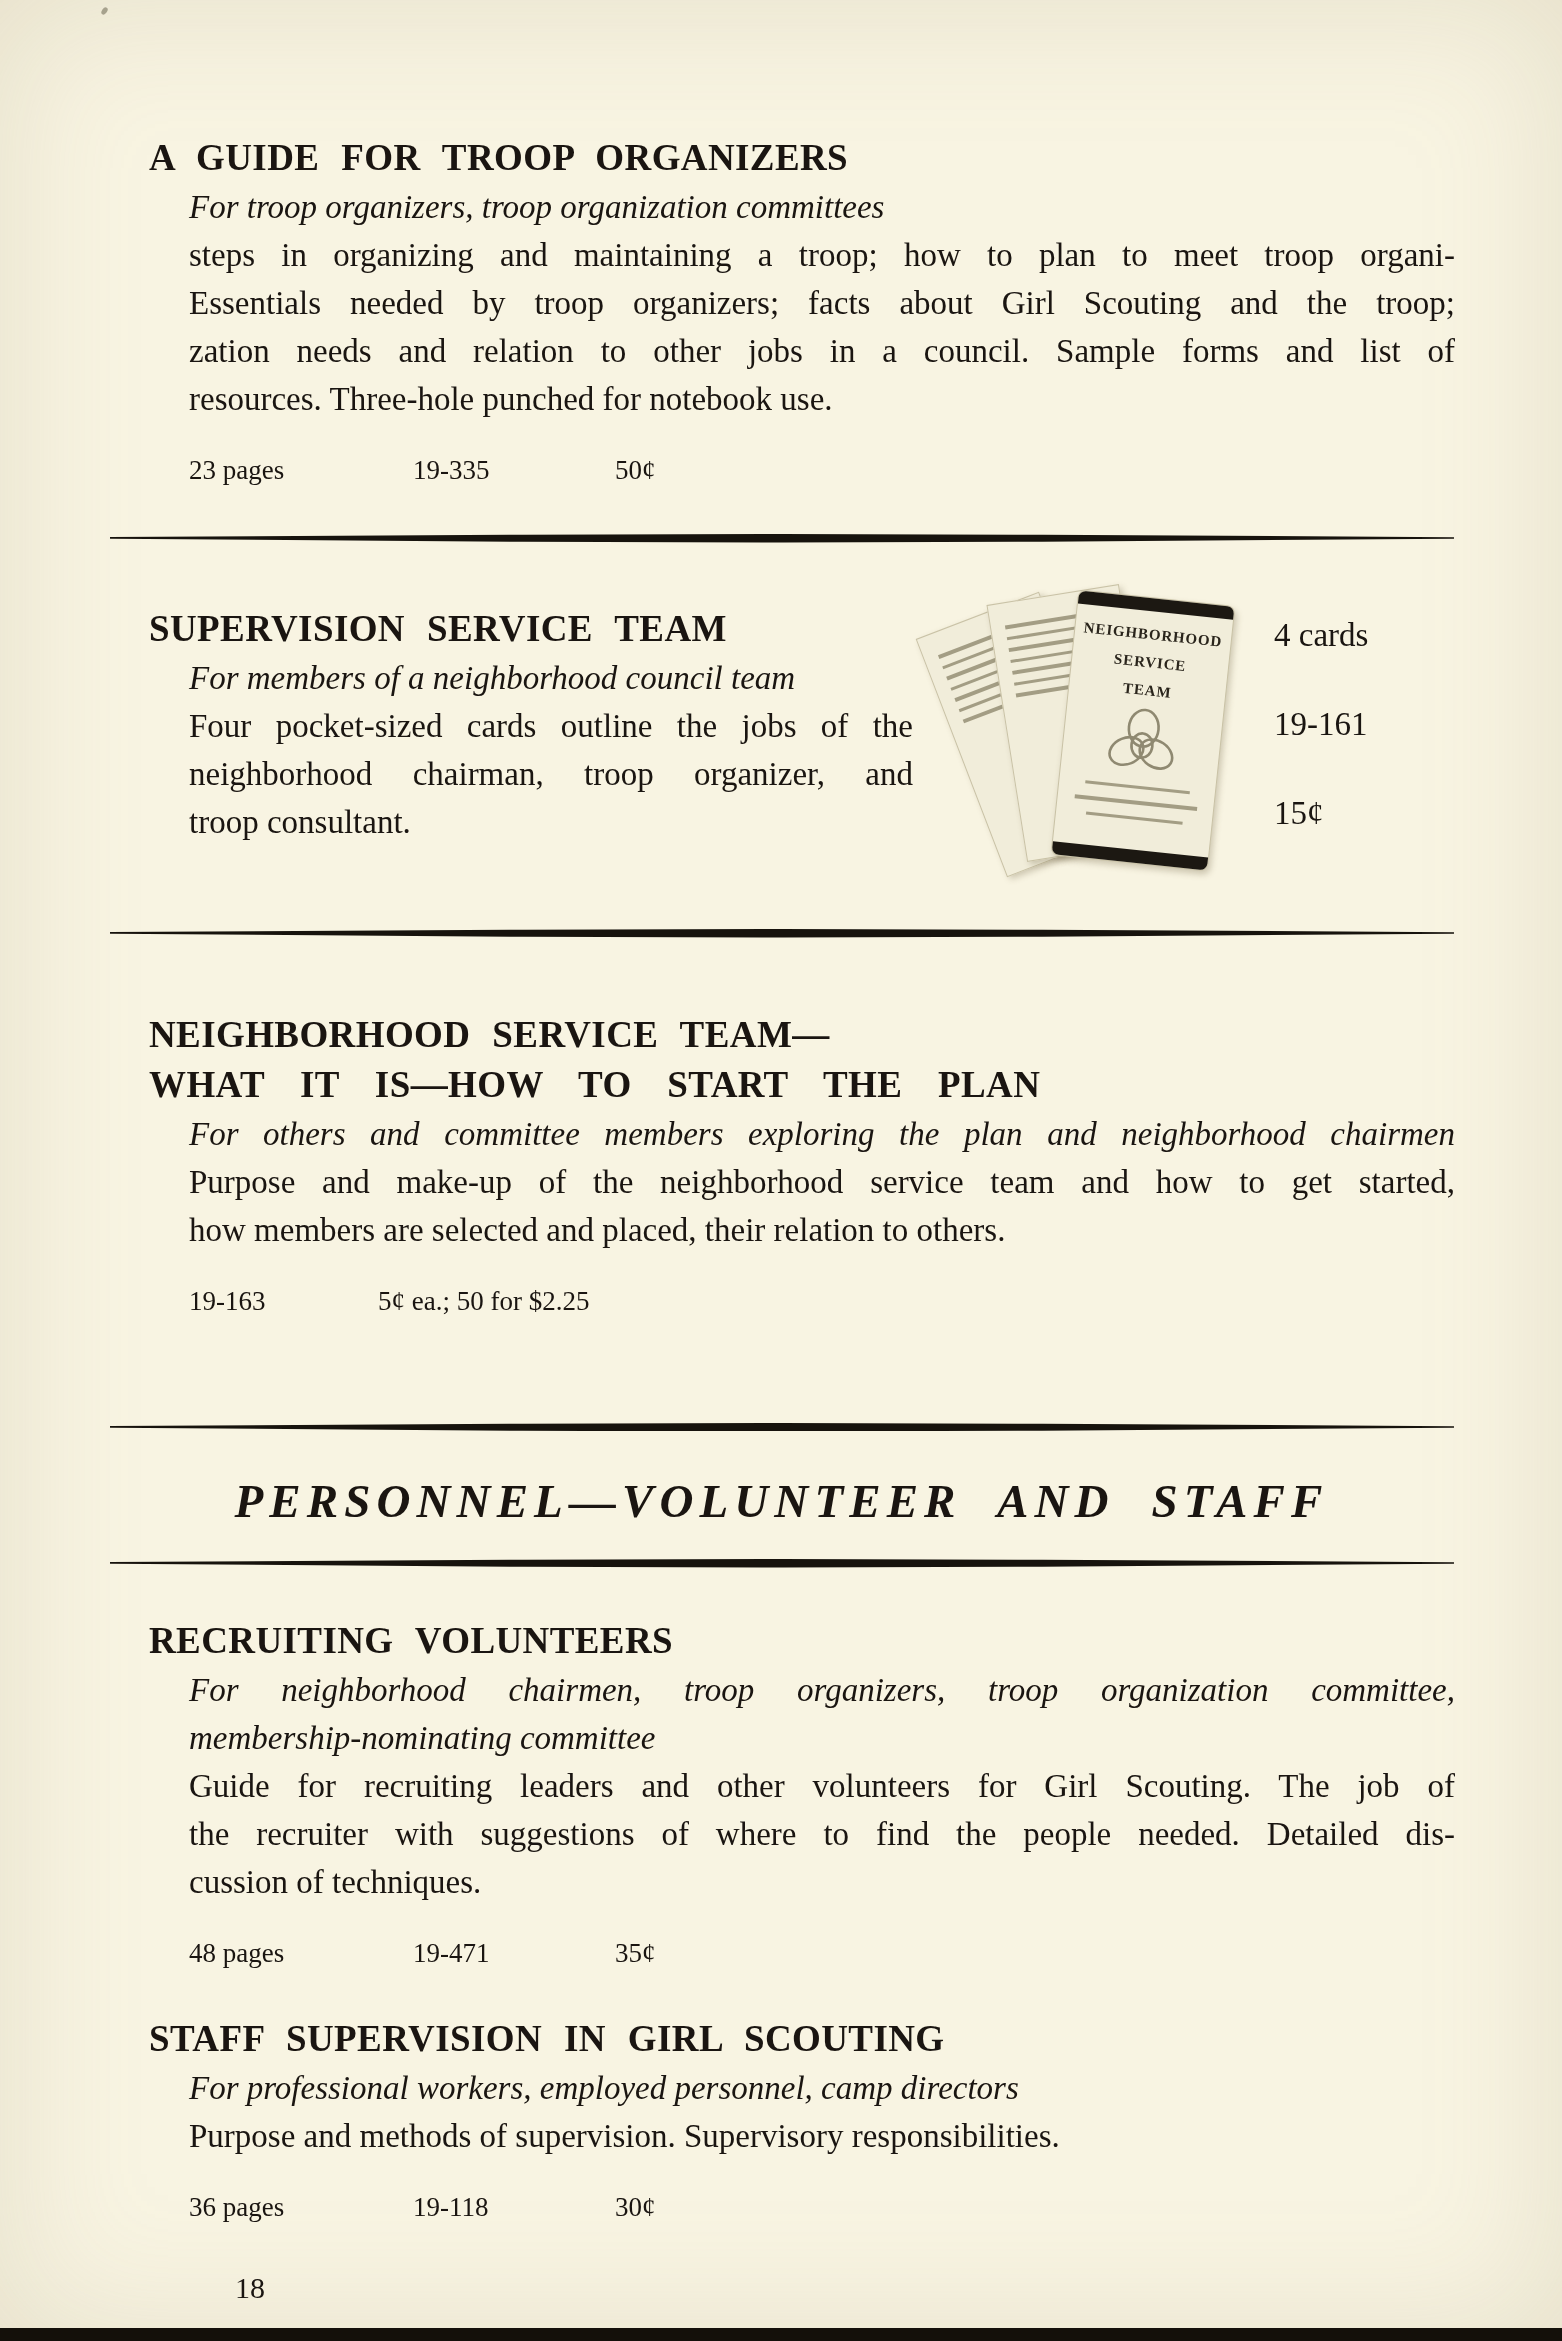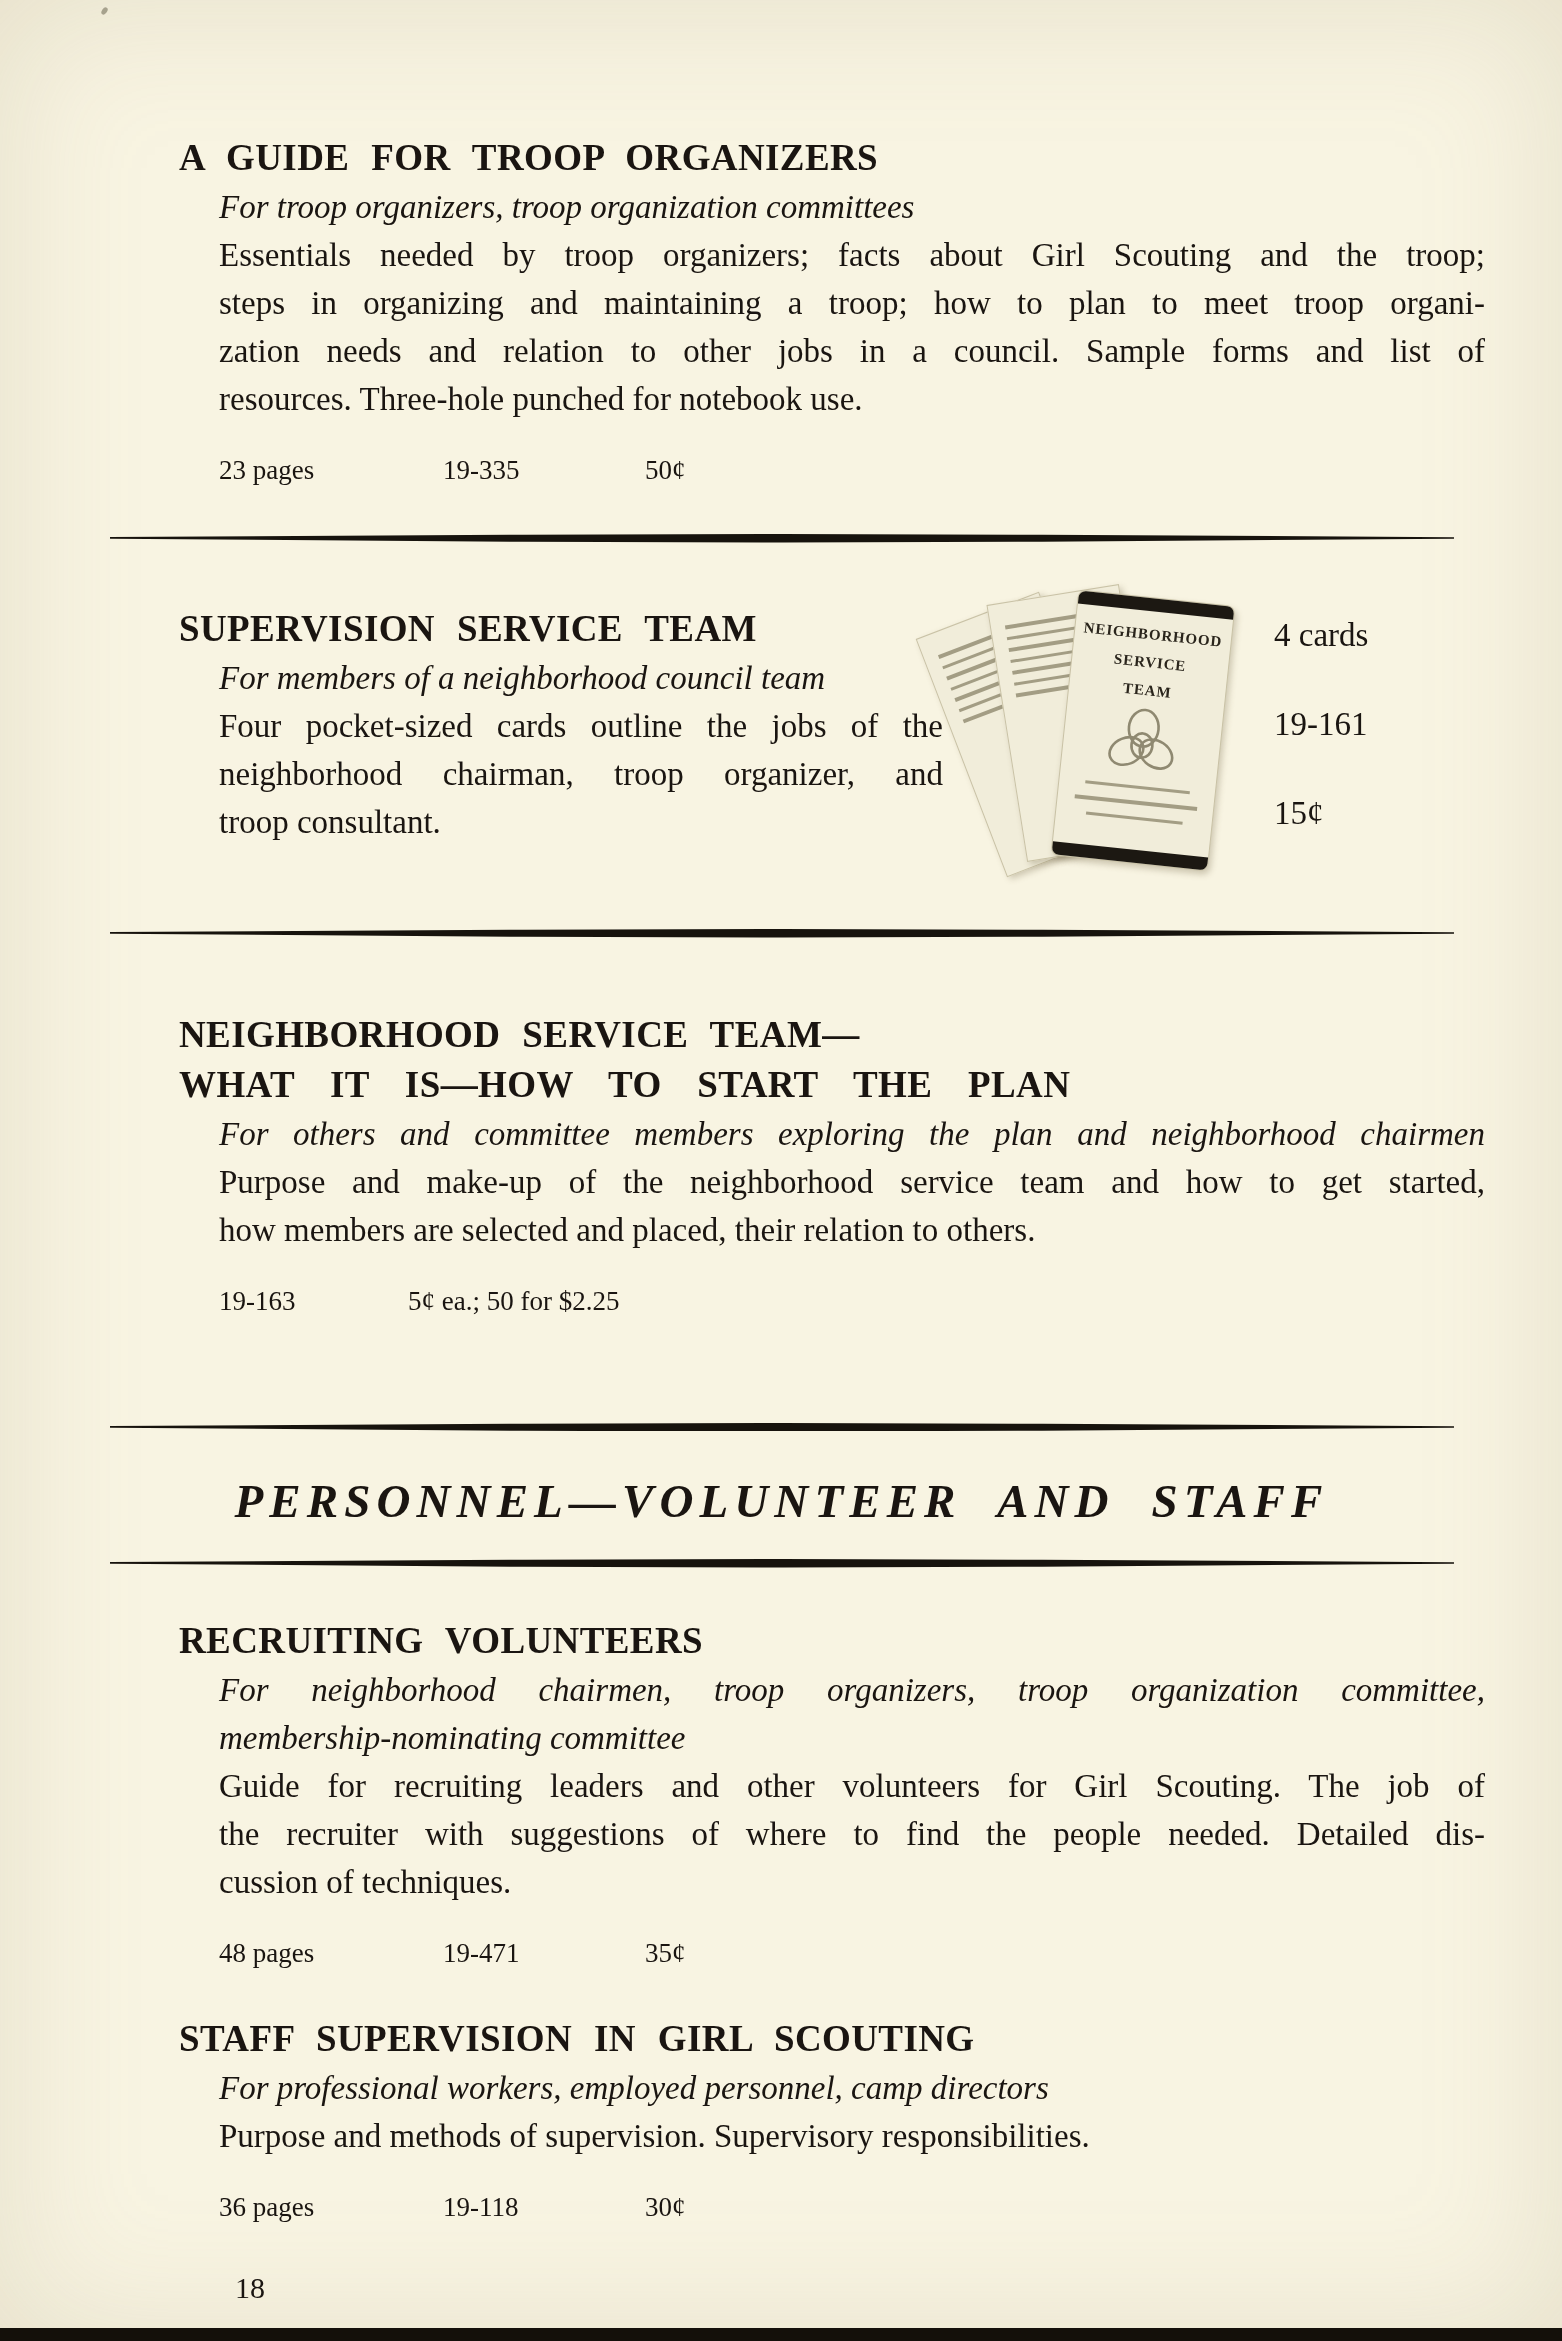--- a/index.html
+++ b/index.html
@@ -7,21 +7,21 @@
     position:relative;
     width:1563px;height:2342px;
     background:#f8f4e2;
     overflow:hidden;
     font-family:"Liberation Serif", serif;
     color:#1a1511;
     box-shadow:inset 0 0 140px rgba(166,152,112,0.22);
   }
   .content{padding-top:133px;}
 
-  .sec{position:relative;padding-left:30px;}
+  .sec{position:relative;}
   .sec-title{
     font-size:37px;font-weight:bold;line-height:50px;
     margin-left:149px;word-spacing:12.3px;letter-spacing:0.4px;
   }
   .sec-title.spread{word-spacing:26px;}
   .audience{
     font-size:33px;font-style:italic;line-height:48px;
     margin-left:189px;width:1266px;
   }
   .body-block{font-size:33px;line-height:48px;margin-left:189px;width:1266px;}
@@ -83,22 +83,22 @@
 
 <div class="page">
   <div class="speck"></div>
 
   <div class="content">
 
     <div class="sec">
       <div class="sec-title">A GUIDE FOR TROOP ORGANIZERS</div>
       <div class="audience">For troop organizers, troop organization committees</div>
       <div class="body-block">
+        <div class="jl">steps in organizing and maintaining a troop; how to plan to meet troop organi-</div>
         <div class="jl">Essentials needed by troop organizers; facts about Girl Scouting and the troop;</div>
-        <div class="jl">steps in organizing and maintaining a troop; how to plan to meet troop organi-</div>
         <div class="jl">zation needs and relation to other jobs in a council. Sample forms and list of</div>
         <div class="ll">resources. Three-hole punched for notebook use.</div>
       </div>
       <div class="order">
         <span class="c1">23 pages</span><span class="c2">19-335</span><span>50¢</span>
       </div>
     </div>
 
     <svg class="rule rule1" viewBox="0 0 1532 10" preserveAspectRatio="none">
       <polygon points="0,3.4 470,0.9 766,0 1062,0.9 1532,3.6 1532,5.4 1062,8.7 766,9.7 470,8.9 0,5.3" fill="#17130d"></polygon>

